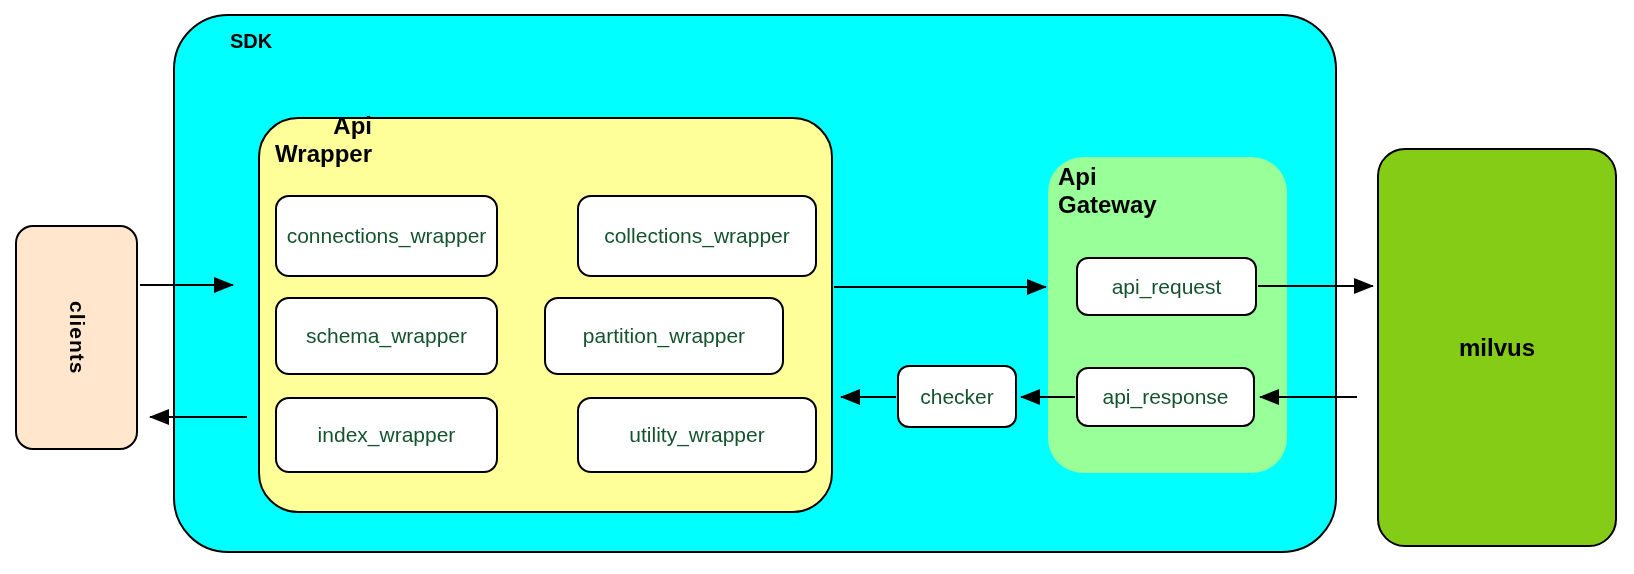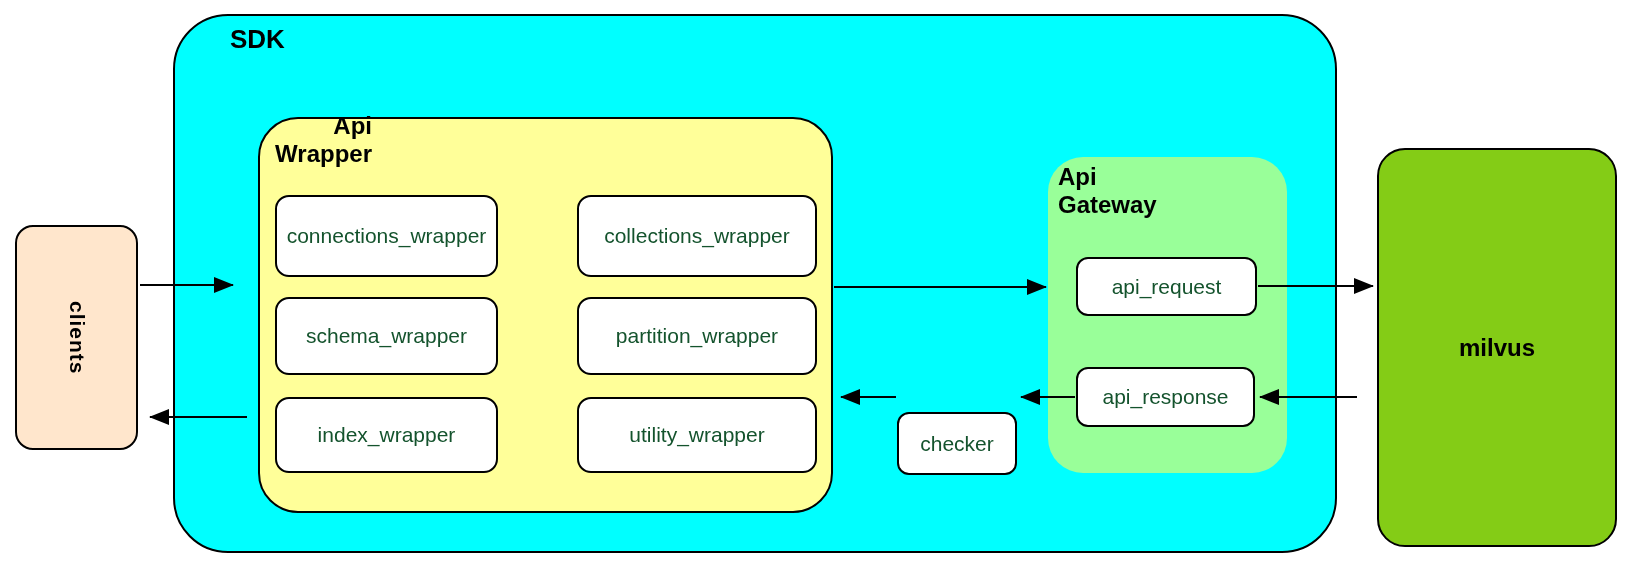--- a/index.html
+++ b/index.html
@@ -13,33 +13,33 @@
     position:absolute; box-sizing:border-box; background:#fff; border:2px solid #000;
     border-radius:14px; display:flex; align-items:center; justify-content:center;
     font-size:21px; color:#14532d; white-space:nowrap;
   }
 
   #clients { left:15px; top:225px; width:123px; height:225px; border-radius:18px;
              display:flex; align-items:center; justify-content:center; }
   #clients .vtext { writing-mode:vertical-rl; font-weight:bold; font-size:21px; letter-spacing:1px; }
 
   #sdk { left:173px; top:14px; width:1164px; height:539px; border-radius:55px; }
-  #sdk-label { left:230px; top:24px; font-size:26px; }
+  #sdk-label { left:230px; top:30px; font-size:20px; }
 
   #api-wrapper { left:258px; top:117px; width:575px; height:396px; border-radius:40px; }
   #api-wrapper-label { left:260px; top:112px; width:112px; text-align:right; }
 
   #box-connections { left:275px; top:195px; width:223px; height:82px; }
   #box-collections { left:577px; top:195px; width:240px; height:82px; }
   #box-schema      { left:275px; top:297px; width:223px; height:78px; }
-  #box-partition   { left:577px; top:297px; width:240px; height:78px; }
+  #box-partition   { left:544px; top:297px; width:240px; height:78px; }
   #box-index       { left:275px; top:397px; width:223px; height:76px; }
   #box-utility     { left:577px; top:397px; width:240px; height:76px; }
 
-  #checker { left:897px; top:365px; width:120px; height:63px; border-radius:12px;margin-top:47px; }
+  #checker { left:897px; top:365px; width:120px; height:63px; border-radius:12px; }
 
   #api-gateway { left:1048px; top:157px; width:239px; height:316px; border-radius:35px; border:none; }
   #api-gateway-label { left:1058px; top:163px; width:120px; text-align:left; }
 
   #box-api-request  { left:1076px; top:257px; width:181px; height:59px; border-radius:12px; }
   #box-api-response { left:1076px; top:367px; width:179px; height:60px; border-radius:12px; }
 
   #milvus { left:1377px; top:148px; width:240px; height:399px; border-radius:28px;
             display:flex; align-items:center; justify-content:center;
             font-weight:bold; font-size:24px; }

